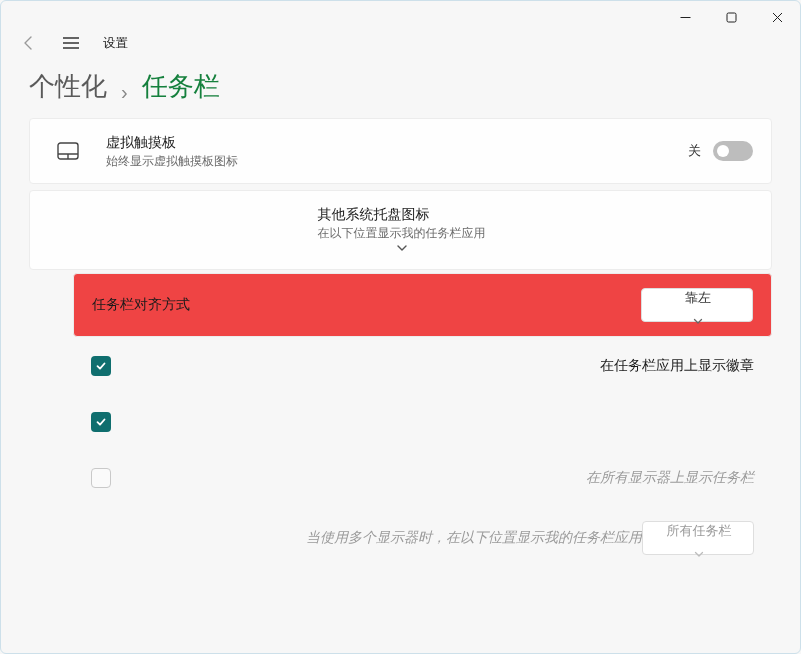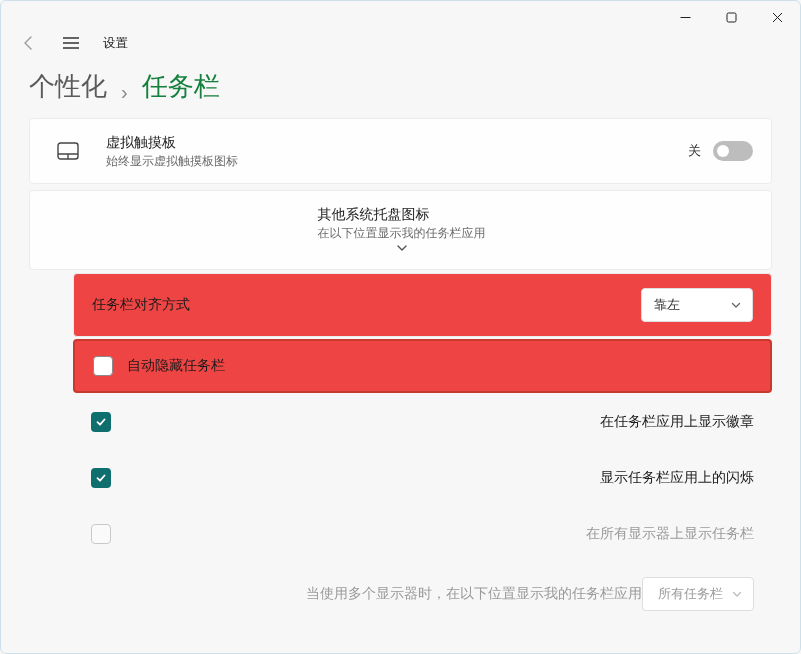--- a/index.html
+++ b/index.html
@@ -42,25 +42,25 @@
 
   
   .row { background:#ef4444; border:1px solid #ececec; border-radius:4px; padding:14px 18px; display:flex; align-items:center; min-height:54px; }
   .row.highlight { border: 2px solid #c83a2f; }
   .row .cb { width:20px; height:20px; border-radius:4px; margin-right:14px; flex-shrink:0; display:flex; align-items:center; justify-content:center; }
   .cb.unchecked { border:1.5px solid #8a8a8a; background:#fff; }
   .cb.checked { background:#0f6e6e; }
   .cb.disabled { border:1.5px solid #c9c9c9; background:#fafafa; }
   .cb.checked svg { stroke:#fff; }
   .row-label { font-size:14px; color:#1b1b1b; flex:1; }
-  .row-label.disabled { color:#9a9a9a; }
+  .row-label.disabled { color:#9a9a9a;font-style:italic; }
   .row.bare { background:transparent; border:none; padding:14px 18px;text-align:right; }
 
   
-  .select { min-width:112px; height:34px; background:#fff; border:1px solid #dedede; border-radius:4px; display:flex; align-items:center; padding:0 10px 0 12px; font-size:13px; color:#333; gap:8px; }
+  .select { min-width:112px; height:34px; background:#fff; border:1px solid #dedede; border-radius:4px; display:flex; align-items:center; padding:0 10px 0 12px; font-size:13px; color:#333; gap:8px;flex-direction:column; }
   .select.disabled { color:#9a9a9a; }
   .select .sel-text { flex:1; }
   .select svg { flex-shrink:0; }
 
 </style>
 </head>
 <body>
 
 <div class="titlebar">
   <div class="win-btn">
@@ -141,41 +141,36 @@
     <div class="row">
       <span class="row-label">任务栏对齐方式</span>
       <div class="select">
         <span class="sel-text">靠左</span>
         <svg width="12" height="12" viewBox="0 0 12 12" fill="none">
             <path d="M2.5 4.5 L6 8 L9.5 4.5" stroke="#666" stroke-width="1.3" stroke-linecap="round" stroke-linejoin="round"></path>
           </svg>
       </div>
     </div>
 
-    <div class="row highlight">
-      <div class="cb unchecked"></div>
-      <span class="row-label">自动隐藏任务栏</span>
-    </div>
 
     <div class="row bare">
       <div class="cb checked">
         <svg width="12" height="12" viewBox="0 0 12 12" fill="none">
             <path d="M2.5 6.2 L5 8.7 L9.5 3.5" stroke-width="1.8" stroke-linecap="round" stroke-linejoin="round"></path>
           </svg>
       </div>
       <span class="row-label">在任务栏应用上显示徽章</span>
     </div>
 
     <div class="row bare">
       <div class="cb checked">
         <svg width="12" height="12" viewBox="0 0 12 12" fill="none">
             <path d="M2.5 6.2 L5 8.7 L9.5 3.5" stroke-width="1.8" stroke-linecap="round" stroke-linejoin="round"></path>
           </svg>
       </div>
-      <span class="row-label">显示任务栏应用上的闪烁</span>
     </div>
 
     <div class="row bare">
       <div class="cb disabled"></div>
       <span class="row-label disabled">在所有显示器上显示任务栏</span>
     </div>
 
     <div class="row bare">
       <span class="row-label disabled">当使用多个显示器时，在以下位置显示我的任务栏应用</span>
       <div class="select disabled">

